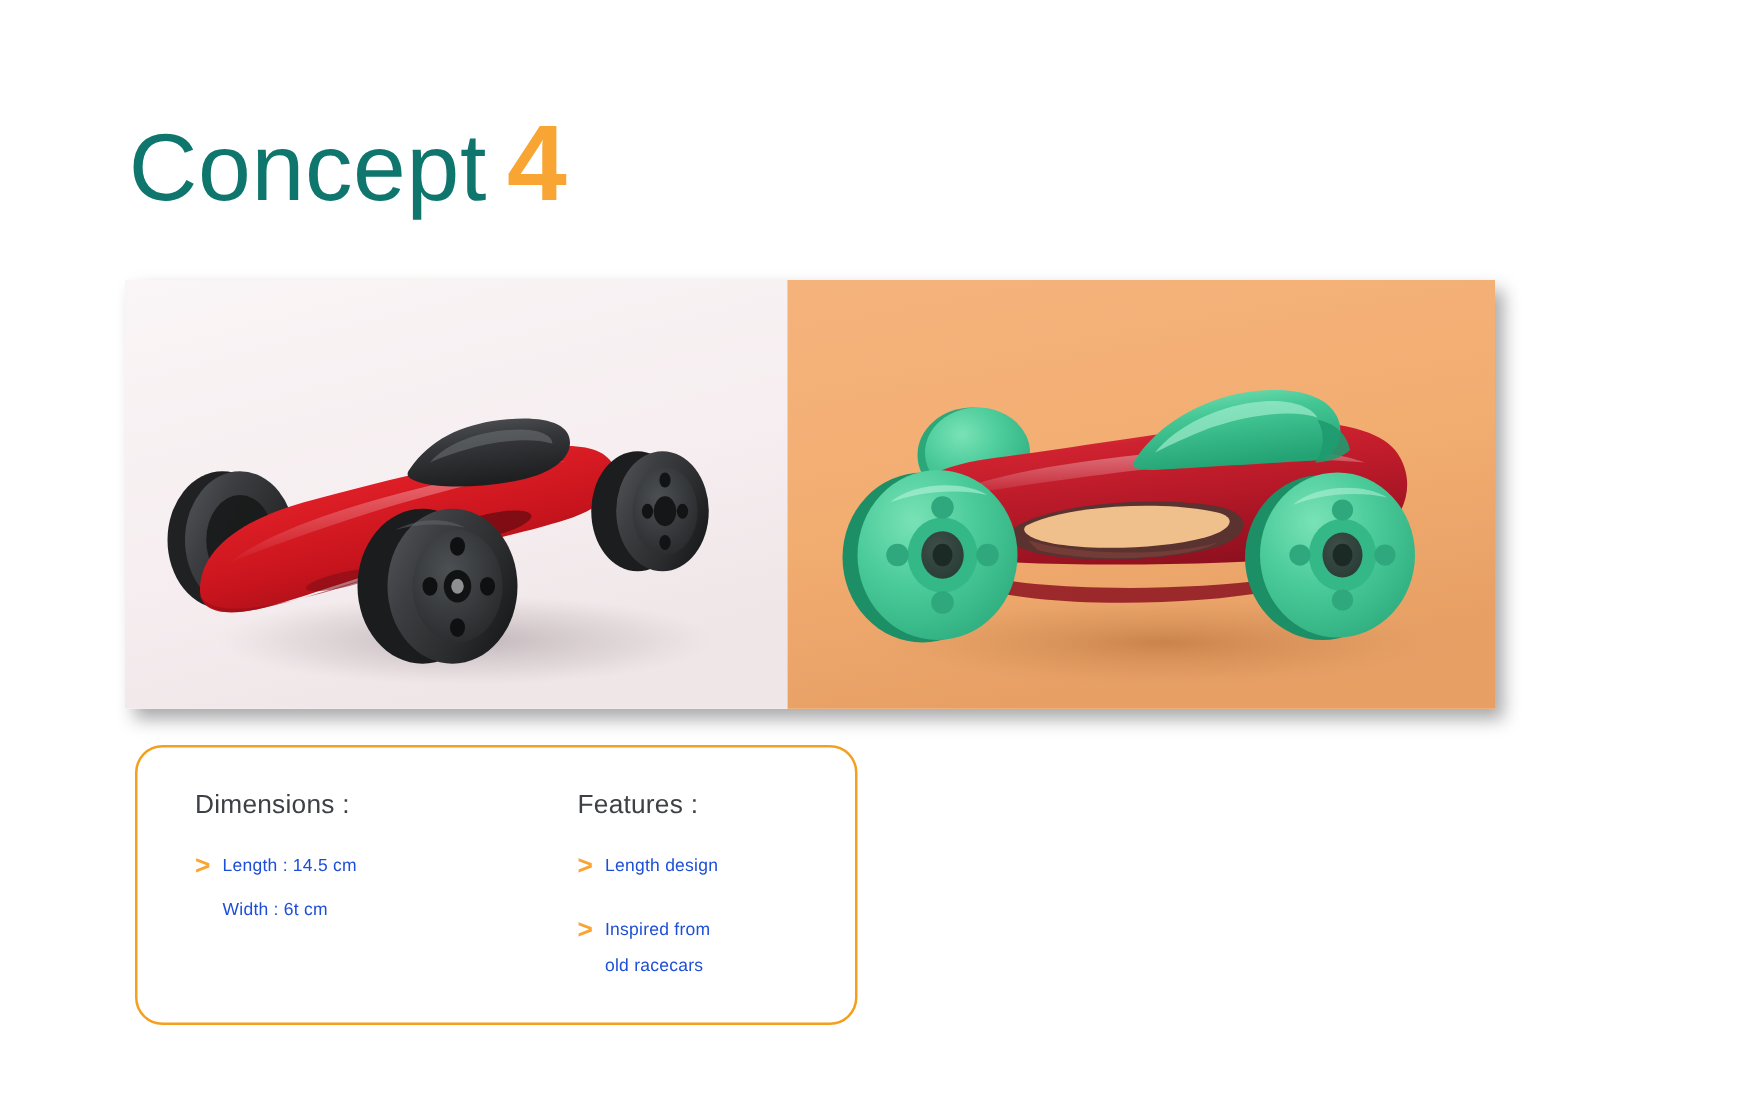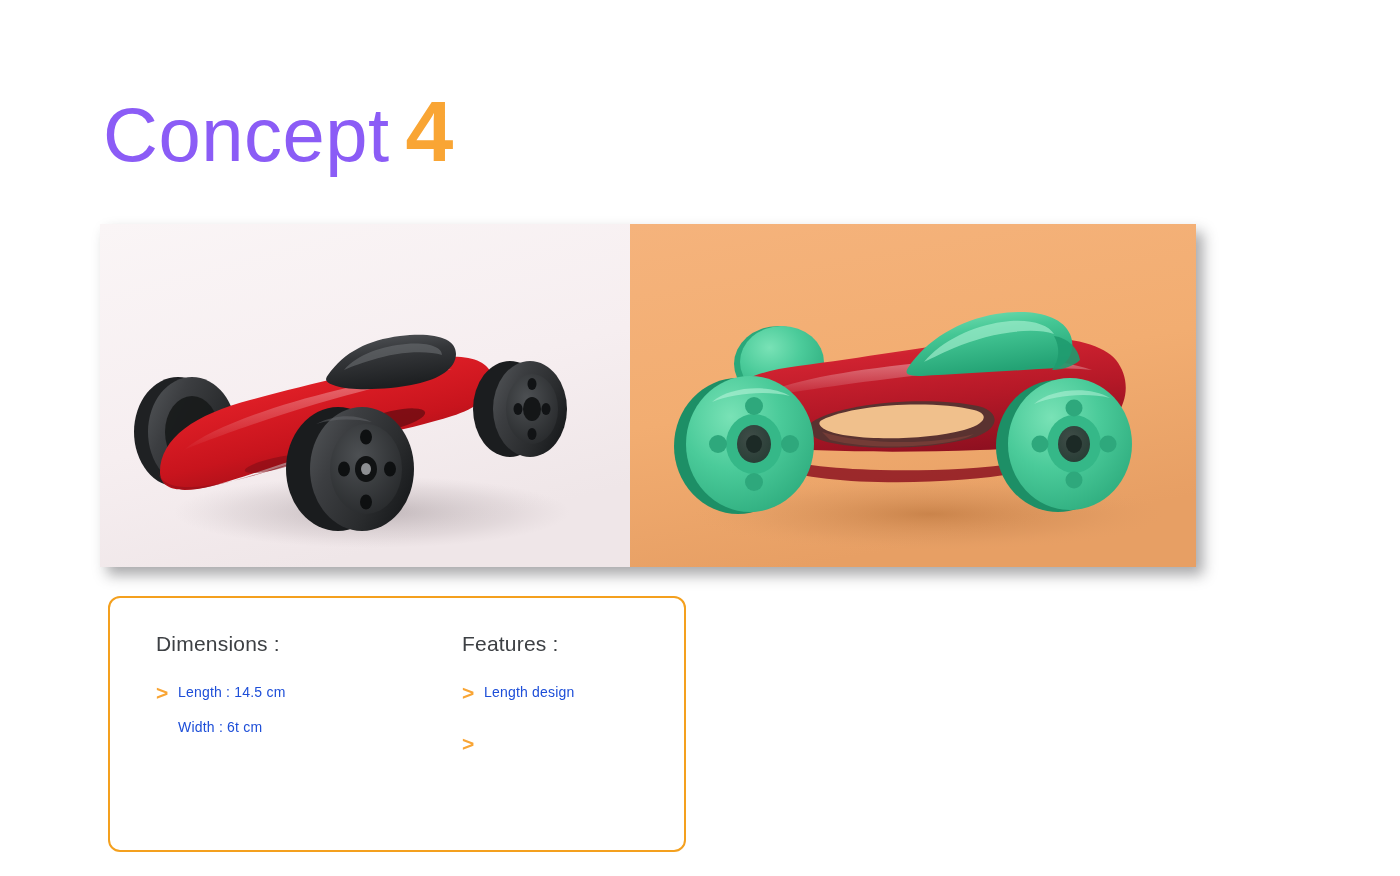--- a/index.html
+++ b/index.html
@@ -21,21 +21,21 @@
     position: absolute;
     left: 103px;
     top: 88px;
     line-height: 1;
     white-space: nowrap;
     user-select: none;
   }
   #page-title .title-word {
     font-size: 76px;
     font-weight: 400;
-    color: #8b5cf6;
+    color: #0f766e;
     letter-spacing: 0.5px;
     vertical-align: baseline;
   }
   #page-title .title-number {
     font-size: 86px;
     font-weight: bold;
     color: #f9a534;
     margin-left: 16px;
     vertical-align: baseline;
   }
@@ -59,23 +59,23 @@
   #photo-right { width: 566px; height: 343px; background: #f2ad71; }
 
   .photo-svg { display: block; width: 100%; height: 100%; }
 
   
   #info-box {
     position: absolute;
     left: 108px;
     top: 596px;
     width: 578px;
-    height: 256px;
+    height: 224px;
     border: 2px solid #f4a01e;
-    border-radius: 12px;
+    border-radius: 22px;
     background: #ffffff;
     box-sizing: border-box;
   }
   .info-col {
     position: absolute;
     top: 34px;
   }
   #col-dimensions { left: 46px;  width: 270px; }
   #col-features   { left: 312px; width: 240px; margin-left: 40px; }
 
@@ -330,15 +330,17 @@
   <div class="info-col" id="col-features">
     <div class="col-heading">Features :</div>
 
     <div class="bullet-row">
       <span class="bullet-marker">&gt;</span>
       <span class="bullet-text">Length design</span>
     </div>
 
     <div class="bullet-row spaced">
       <span class="bullet-marker">&gt;</span>
+      <span class="bullet-text">Inspired from
+old racecars</span>
     </div>
   </div>
 </div>
 
 </body></html>

